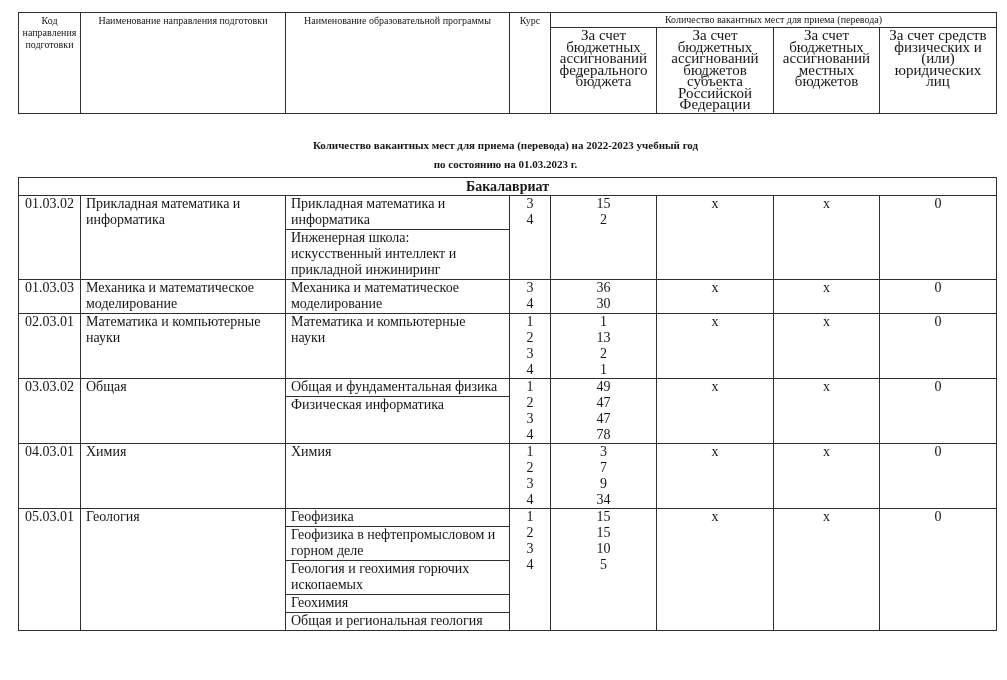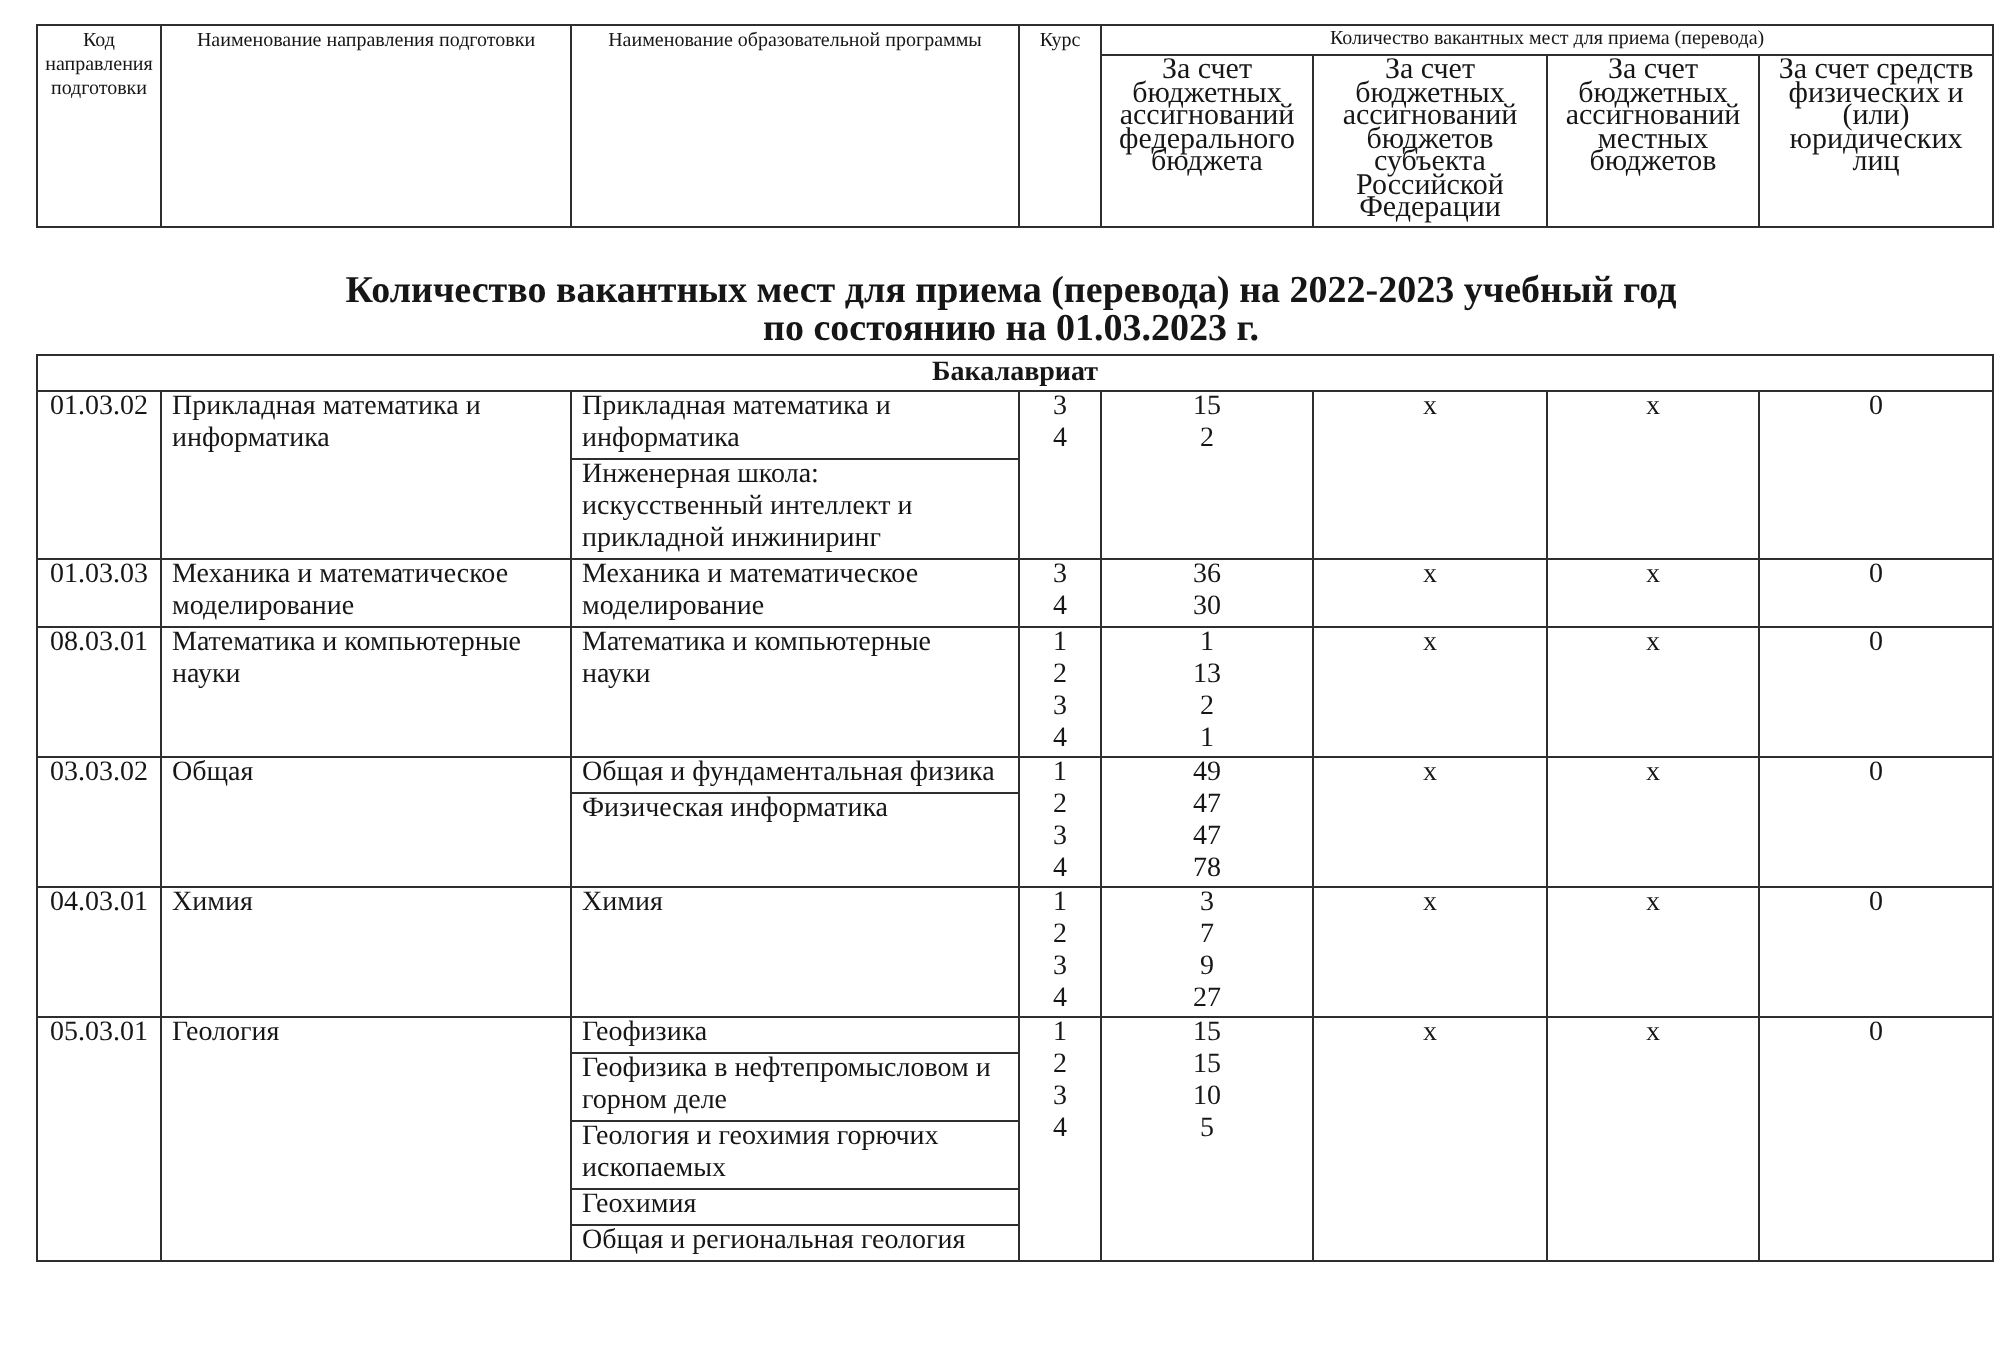--- a/index.html
+++ b/index.html
@@ -17,21 +17,21 @@
   .hdr-table td{
     font-size:10px;line-height:12px;text-align:center;padding:2px 3px;
   }
   .hdr-table .group-cell{font-size:10px;padding:1px 2px;}
   .hdr-table .sub-cell{font-size:15px;line-height:11.5px;padding:2px 4px;}
   .hdr-table .span-cell{height:52px;}
 
   
   .doc-title{
     margin-top:22px;text-align:center;font-weight:bold;
-    font-size:19px;line-height:19px;
+    font-size:11px;line-height:19px;
   }
 
   
   .main-table{margin-top:3px;font-size:14px;line-height:16px;}
   .section-row td{
     font-weight:bold;text-align:center;padding:0;height:17px;line-height:17px;
   }
   .c-code{text-align:center;padding:0 2px;}
   .c-dir{padding:0 4px 0 5px;}
   .c-prog{padding:0;}
@@ -128,21 +128,21 @@
           </td>
           <td class="c-num" data-interactable="false">
             <div class="num-line" data-interactable="false">36</div>
             <div class="num-line" data-interactable="false">30</div>
           </td>
           <td class="c-num" data-interactable="false">x</td>
           <td class="c-num" data-interactable="false">x</td>
           <td class="c-num" data-interactable="false">0</td>
         </tr>
         <tr data-interactable="false">
-          <td class="c-code" data-interactable="false">08.03.01</td>
+          <td class="c-code" data-interactable="false">02.03.01</td>
           <td class="c-dir" data-interactable="false">Математика и компьютерные науки</td>
           <td class="c-prog" data-interactable="false">
             <div class="prog-sub" data-interactable="false">Математика и компьютерные науки</div>
           </td>
           <td class="c-num" data-interactable="false">
             <div class="num-line" data-interactable="false">1</div>
             <div class="num-line" data-interactable="false">2</div>
             <div class="num-line" data-interactable="false">3</div>
             <div class="num-line" data-interactable="false">4</div>
           </td>
@@ -188,21 +188,21 @@
           <td class="c-num" data-interactable="false">
             <div class="num-line" data-interactable="false">1</div>
             <div class="num-line" data-interactable="false">2</div>
             <div class="num-line" data-interactable="false">3</div>
             <div class="num-line" data-interactable="false">4</div>
           </td>
           <td class="c-num" data-interactable="false">
             <div class="num-line" data-interactable="false">3</div>
             <div class="num-line" data-interactable="false">7</div>
             <div class="num-line" data-interactable="false">9</div>
-            <div class="num-line" data-interactable="false">27</div>
+            <div class="num-line" data-interactable="false">34</div>
           </td>
           <td class="c-num" data-interactable="false">x</td>
           <td class="c-num" data-interactable="false">x</td>
           <td class="c-num" data-interactable="false">0</td>
         </tr>
         <tr data-interactable="false">
           <td class="c-code" data-interactable="false">05.03.01</td>
           <td class="c-dir" data-interactable="false">Геология</td>
           <td class="c-prog" data-interactable="false">
             <div class="prog-sub" data-interactable="false">Геофизика</div>

